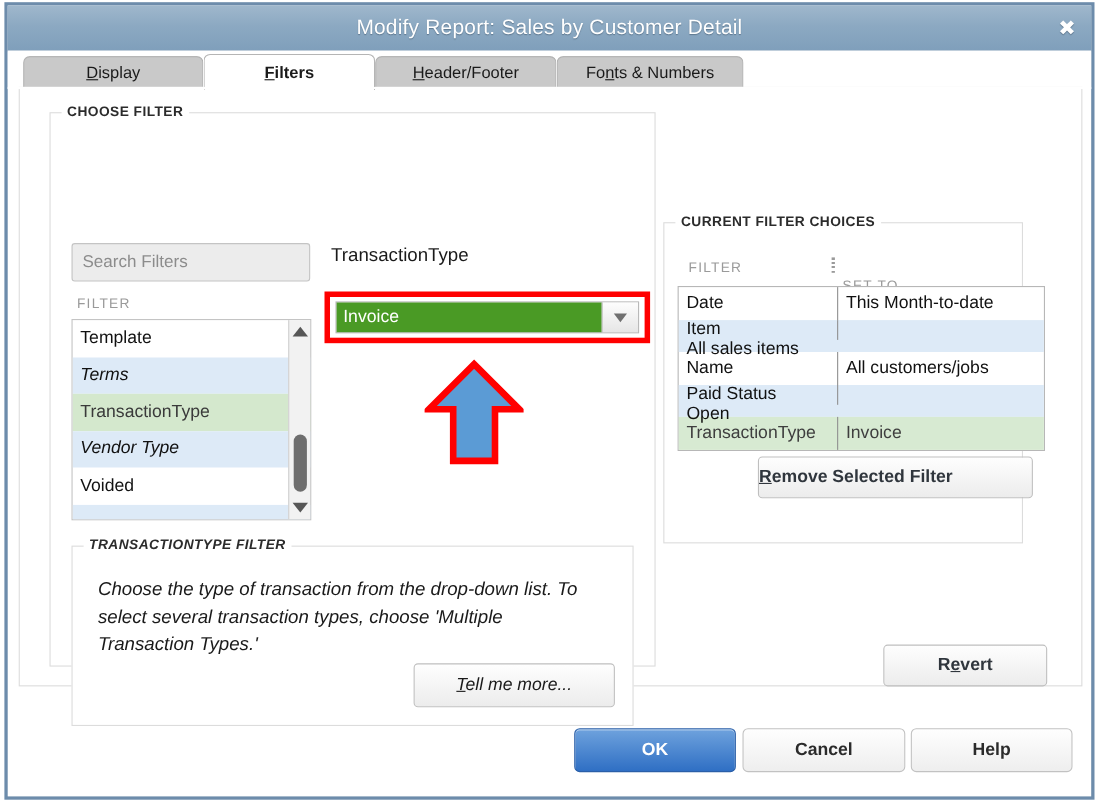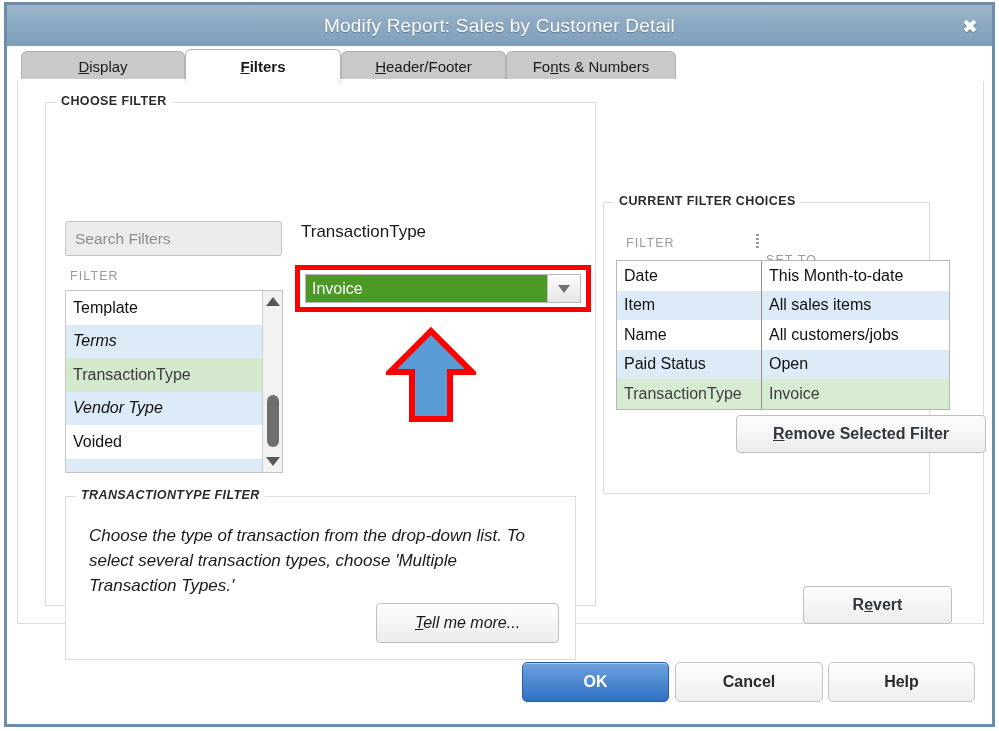--- a/index.html
+++ b/index.html
@@ -150,31 +150,31 @@
     display:flex;align-items:center;justify-content:center;
     font-size:16px;color:#1a1a1a;cursor:pointer;
   }
   
   #cfc-group{left:585px;top:122px;width:327px;height:292px;padding-left:13px;}
   #cfc-table{
     position:absolute;left:12px;top:57px;width:334px;
     border:1px solid #b7b7b7;box-sizing:border-box;background:#ffffff;
   }
   .trow{display:flex;height:29.5px;align-items:stretch;font-size:16px;color:#111111;cursor:pointer;}
-  .trow.alt{background:#ddeaf7;}
+  .trow.alt{background:#ddeaf7;flex-direction:column;}
   .trow.sel{background:#d7ead2;color:#3e3e3e;}
   .tcell-a{width:145px;display:flex;align-items:center;padding-left:7px;box-sizing:border-box;
            border-right:1px solid #8f8f8f;}
   .tcell-b{flex:1;display:flex;align-items:center;padding-left:7px;box-sizing:border-box;}
   #remove-btn{
     position:absolute;left:85px;top:212px;width:250px;height:38px;
     background:linear-gradient(to bottom,#fefefe,#ececec);
     border:1px solid #bfbfbf;border-radius:4px;box-sizing:border-box;
-    display:flex;align-items:center;justify-content:center;
-    font-size:16px;font-weight:bold;color:#30363d;cursor:pointer;margin-left:47px;
+    display:flex;align-items:center;
+    font-size:16px;font-weight:bold;color:#30363d;cursor:pointer;
   }
   #revert-btn{
     position:absolute;left:796px;top:581px;width:149px;height:38px;
     background:linear-gradient(to bottom,#fefefe,#ececec);
     border:1px solid #bfbfbf;border-radius:4px;box-sizing:border-box;
     display:flex;align-items:center;justify-content:center;
     font-size:16px;font-weight:bold;color:#30363d;cursor:pointer;
   }
   
   .fbtn{

